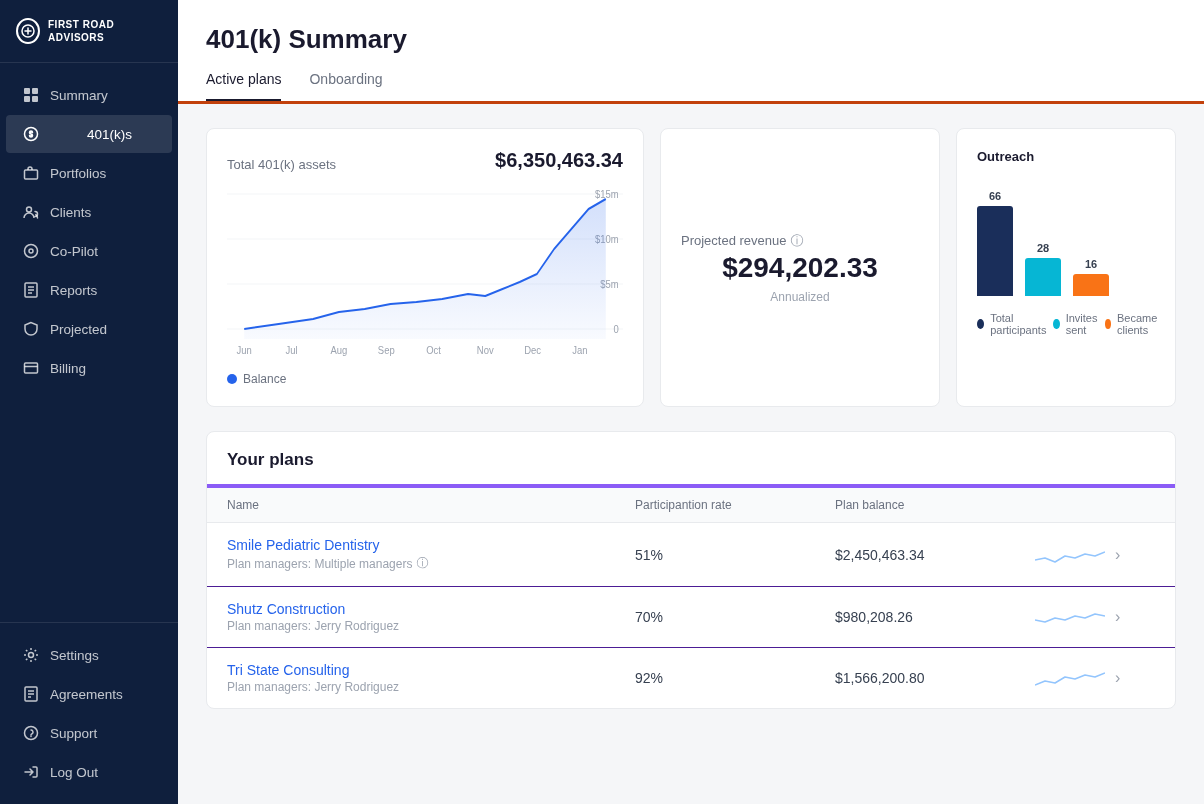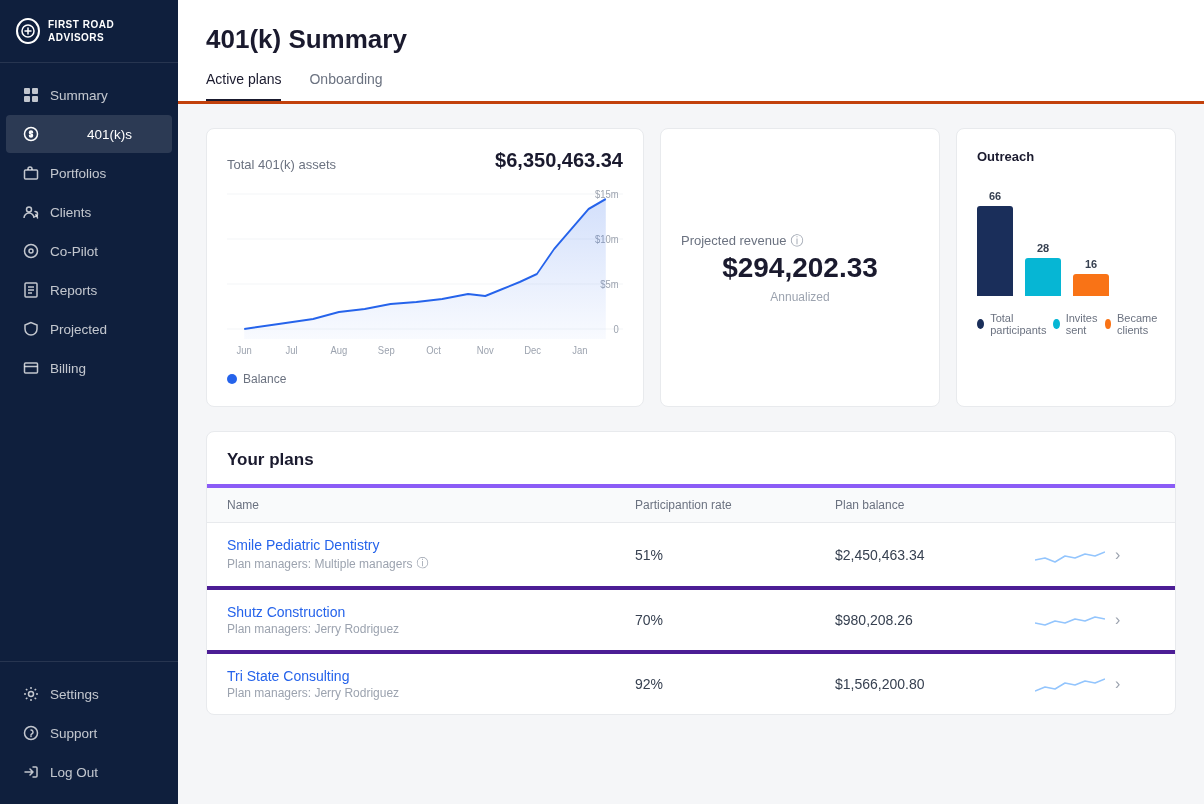--- a/index.html
+++ b/index.html
@@ -160,21 +160,21 @@
       grid-template-columns: 1fr 200px 200px 80px 40px;
       padding: 10px 20px;
       background: #f9fafb;
       border-bottom: 1px solid #e8eaed;
     }
     .table-col-header { font-size: 12px; color: #6b7280; font-weight: 500; }
     .table-row {
       display: grid;
       grid-template-columns: 1fr 200px 200px 80px 40px;
       padding: 14px 20px;
-      border-bottom: 4px solid #4c1d95;
+      border-bottom: 1px solid #4c1d95;
       align-items: center;
     }
     .table-row:last-child { border-bottom: none; }
     .plan-name { font-size: 14px; color: #2563eb; font-weight: 500; cursor: pointer; }
     .plan-manager { font-size: 12px; color: #9ca3af; margin-top: 2px; display: flex; align-items: center; gap: 4px; }
     .plan-rate { font-size: 14px; color: #374151; }
     .plan-balance { font-size: 14px; color: #374151; font-weight: 500; }
     .chevron { color: #9ca3af; font-size: 16px; cursor: pointer; }
     .mini-chart { width: 70px; height: 30px; }
 
@@ -273,20 +273,29 @@
   </nav>
   <div class="sidebar-bottom">
     <div class="sidebar-item">
       <span class="sidebar-icon">
         <svg width="16" height="16" viewBox="0 0 16 16" fill="none" stroke="currentColor" stroke-width="1.5">
           <circle cx="8" cy="8" r="2.5"></circle>
           <path d="M8 1v2M8 13v2M1 8h2M13 8h2M2.93 2.93l1.41 1.41M11.66 11.66l1.41 1.41M2.93 13.07l1.41-1.41M11.66 4.34l1.41-1.41"></path>
         </svg>
       </span>
       <span>Settings</span>
+    </div>
+    <div class="sidebar-item">
+      <span class="sidebar-icon">
+        <svg width="16" height="16" viewBox="0 0 16 16" fill="none" stroke="currentColor" stroke-width="1.5">
+          <rect x="2" y="1" width="12" height="14" rx="1"></rect>
+            <path d="M5 5h6M5 8h6M5 11h3"></path>
+        </svg>
+      </span>
+      <span>Agreements</span>
     </div>
     <div class="sidebar-item">
       <span class="sidebar-icon">
         <svg width="16" height="16" viewBox="0 0 16 16" fill="none" stroke="currentColor" stroke-width="1.5">
           <circle cx="8" cy="8" r="6.5"></circle>
             <path d="M8 11v.5M8 5a2 2 0 011.73 3c-.5.87-1.73 1-1.73 2" stroke-linecap="round"></path>
         </svg>
       </span>
       <span>Support</span>
     </div>

